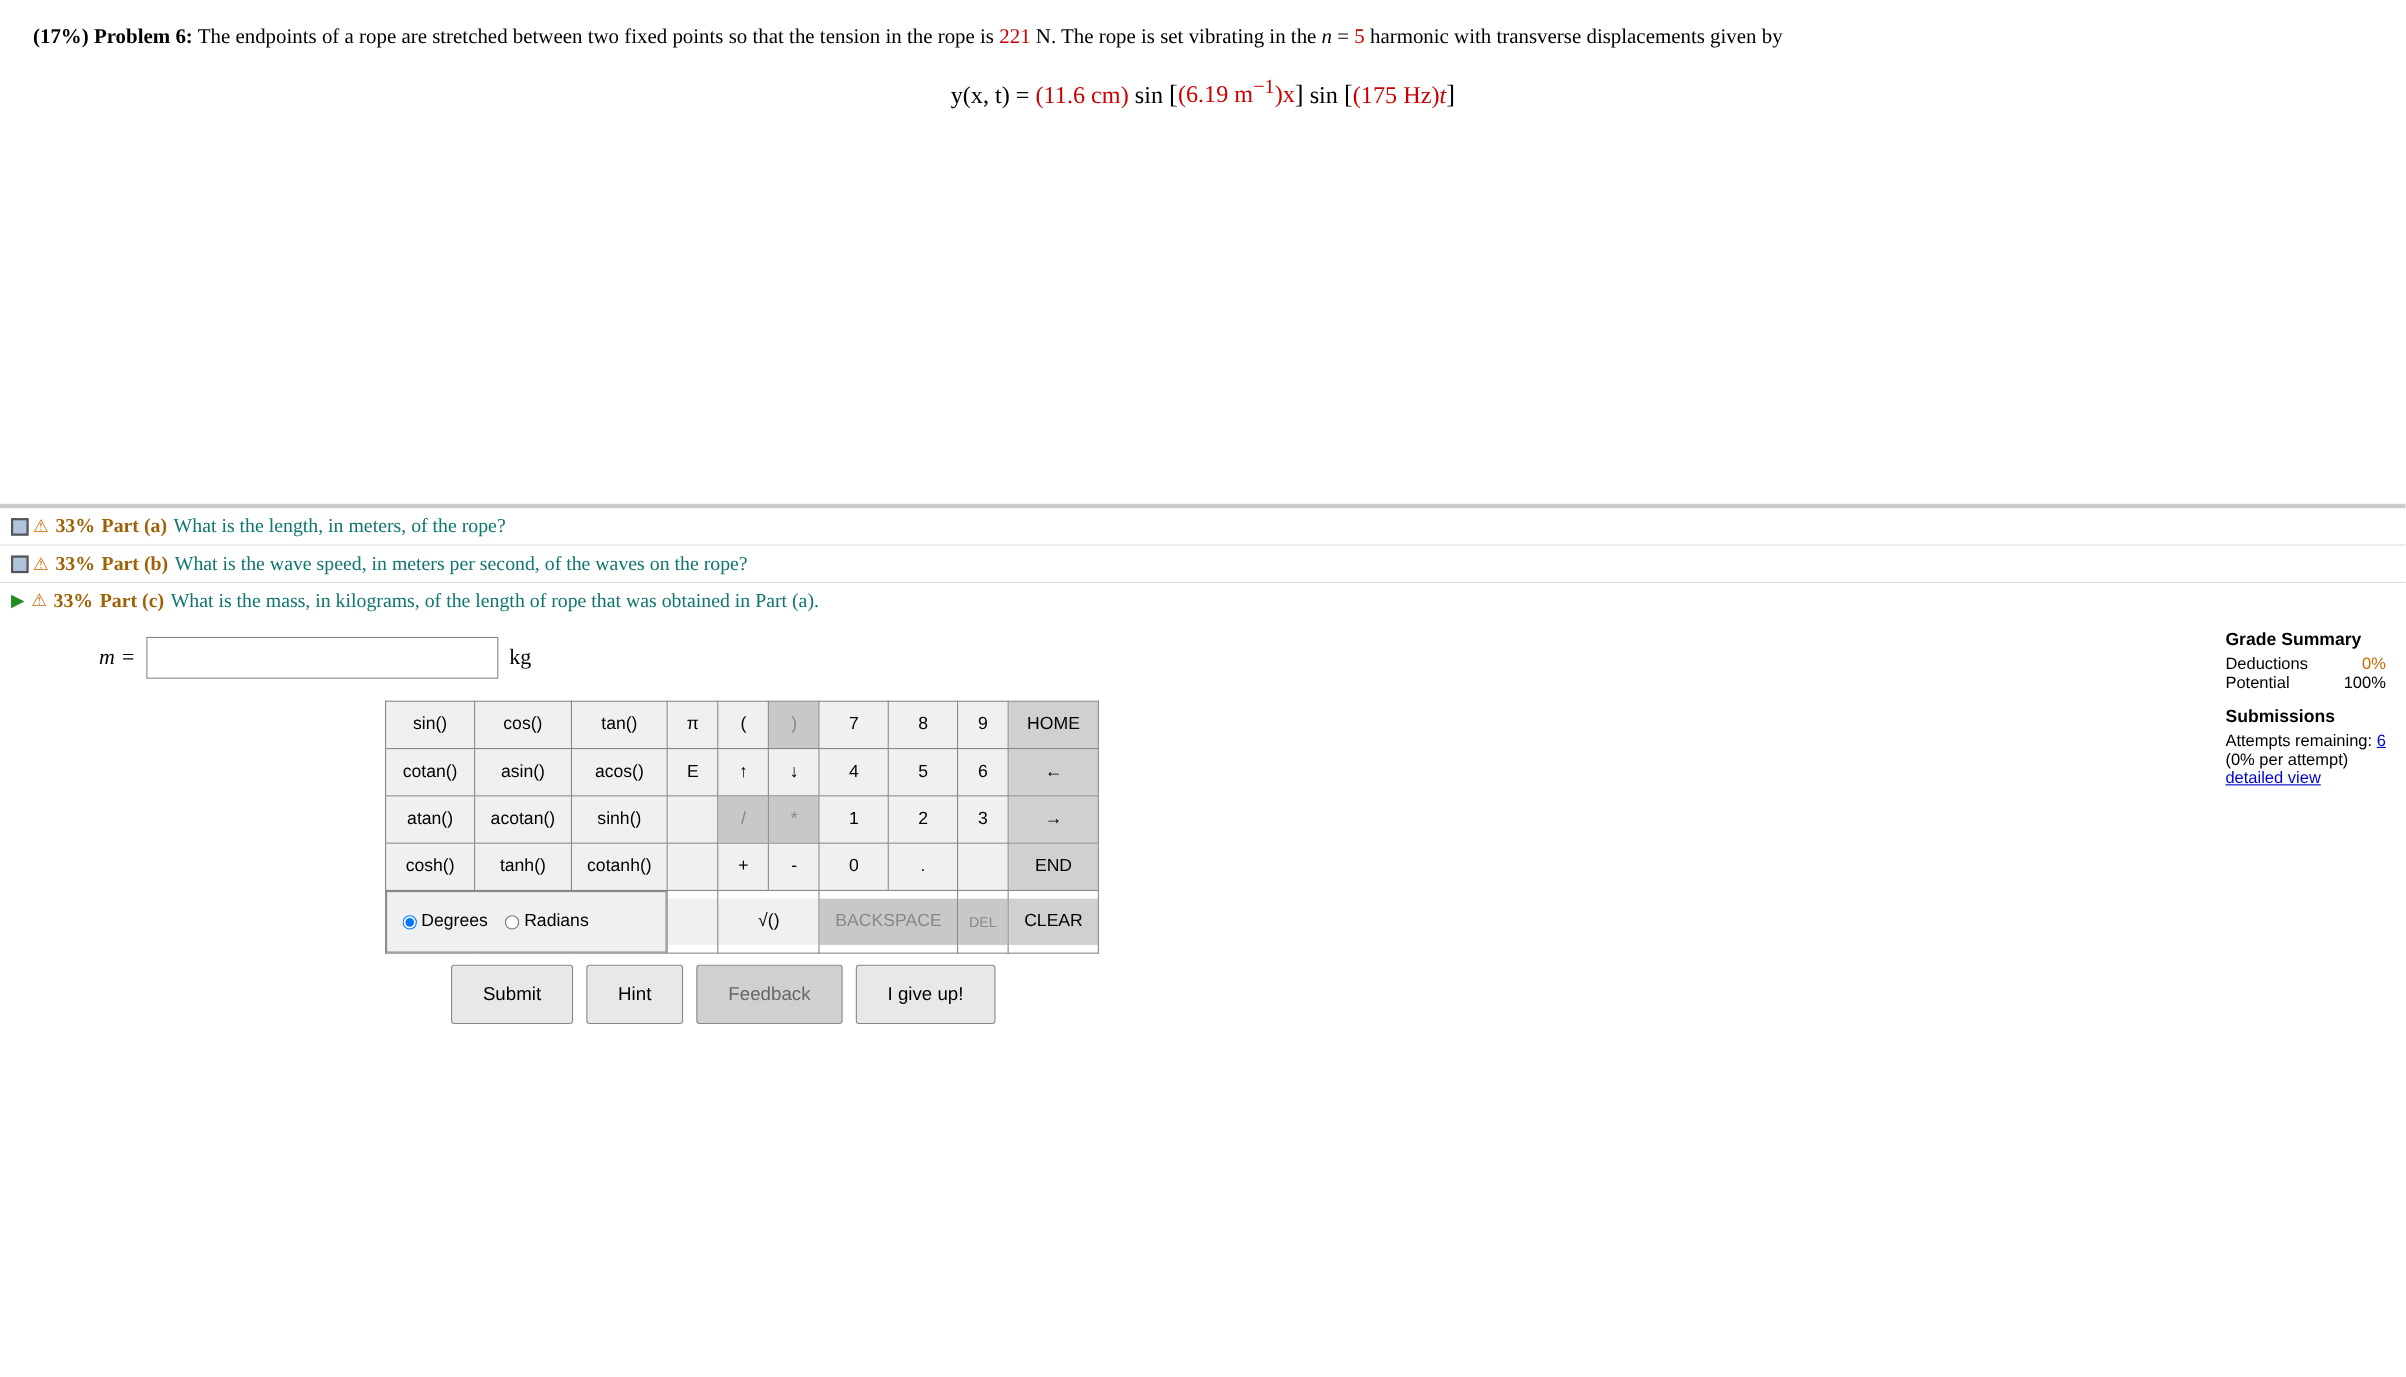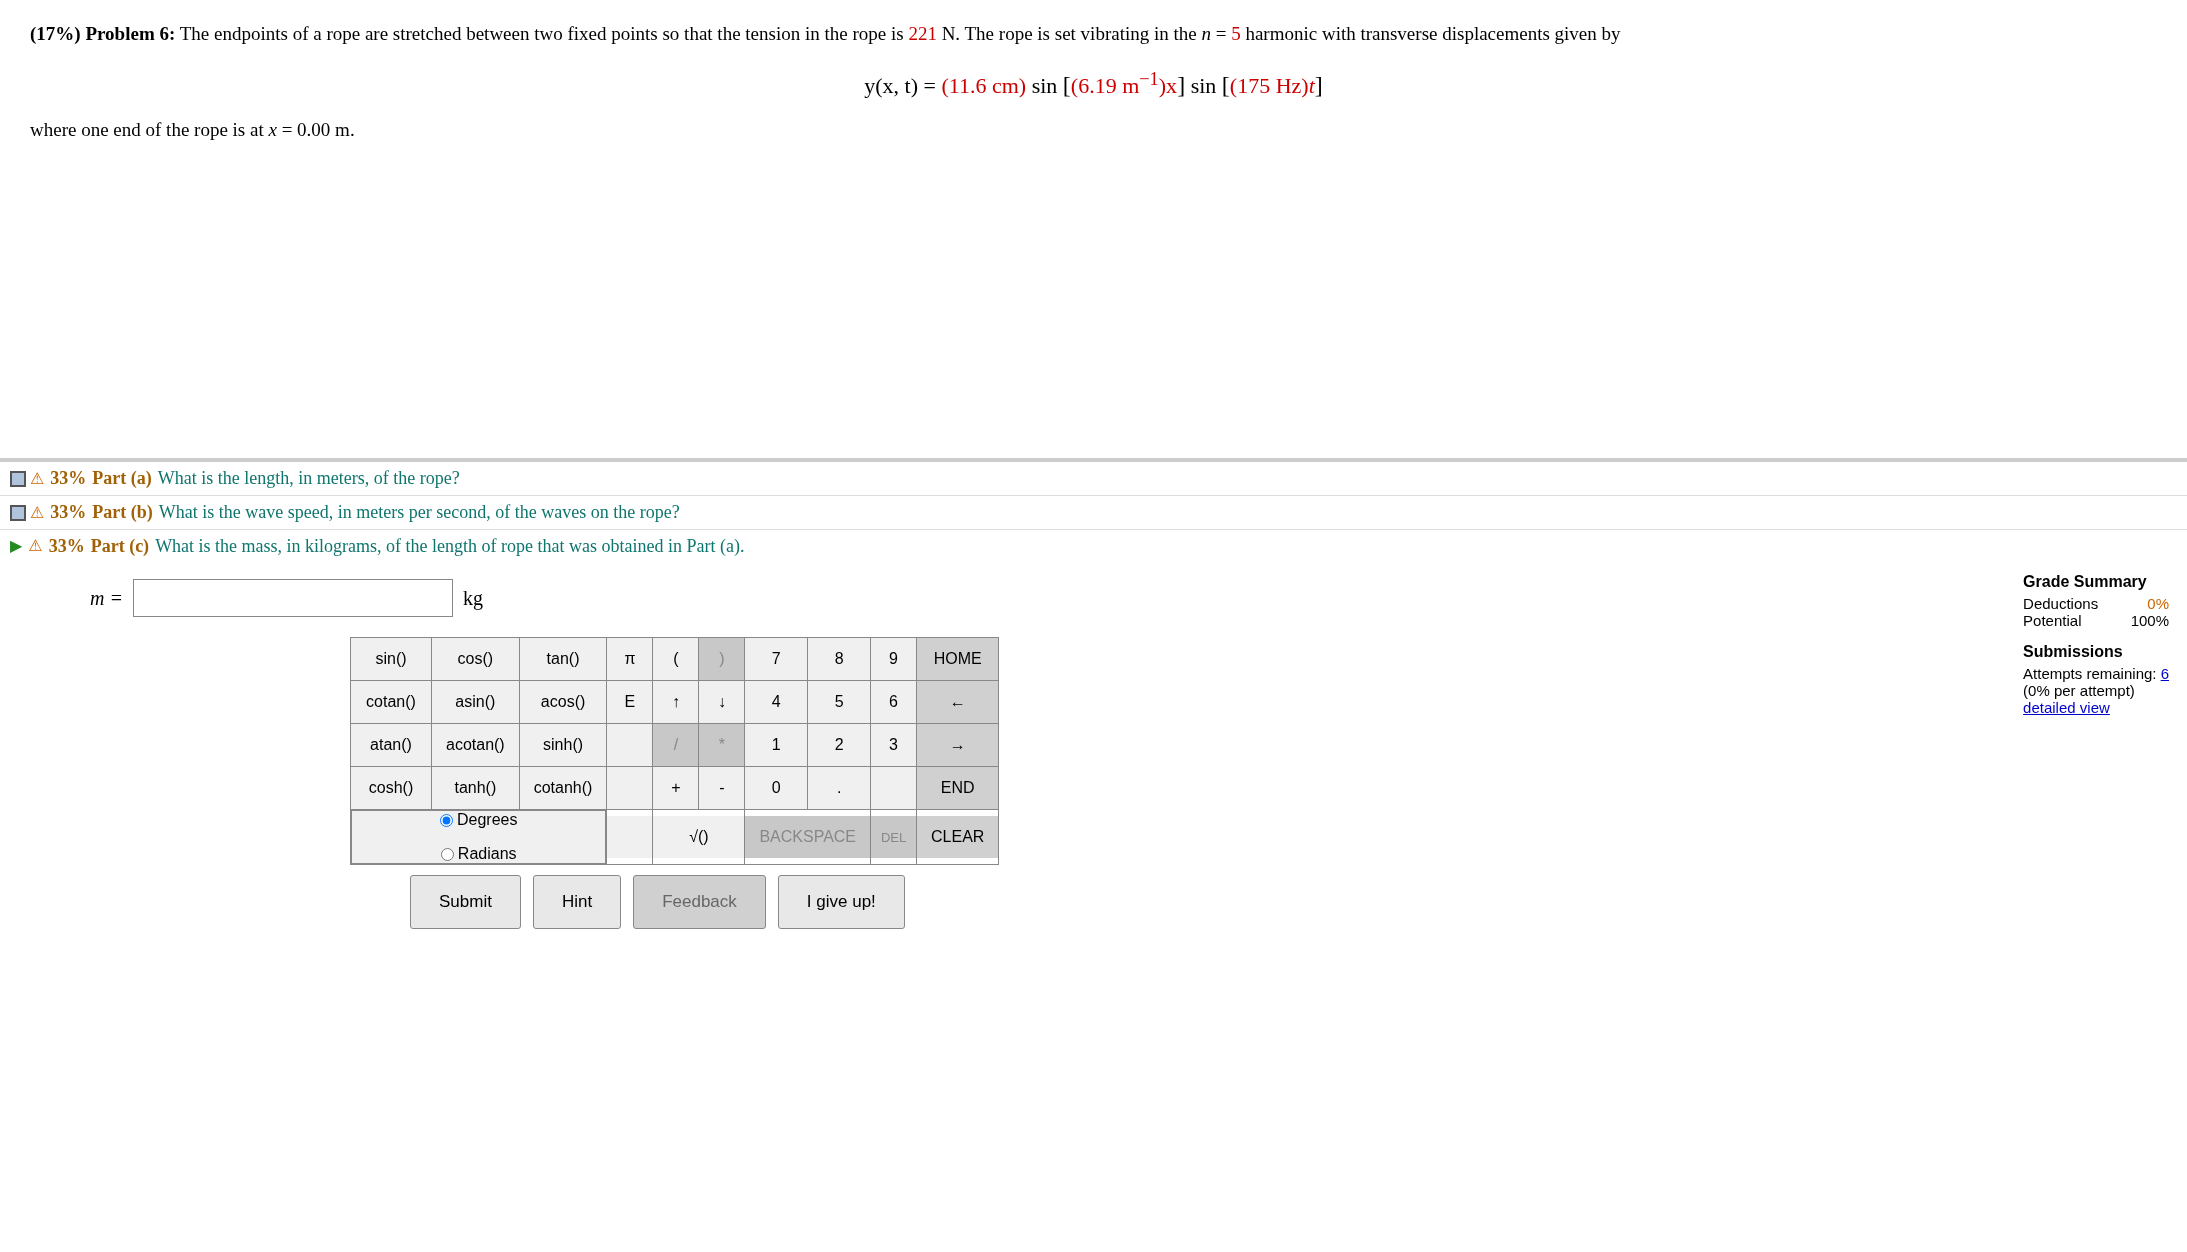--- a/index.html
+++ b/index.html
@@ -129,24 +129,23 @@
       padding: 8px 8px;
     }
     .calc-btn-gray {
       background: #c8c8c8;
       color: #888;
     }
     .degree-row {
       display: flex;
       align-items: center;
       gap: 16px;
-      padding: 0 14px;
+      padding: 18px 14px;
       background: #f0f0f0;
       border: 1px solid #888;
-      flex-direction: column;
     }
     .radio-label {
       font-size: 16px;
       font-family: Arial, sans-serif;
       display: flex;
       align-items: center;
       gap: 4px;
     }
     
     .action-buttons {
@@ -218,23 +217,20 @@
 <div class="problem-area">
   <p class="problem-title">
     <strong><span>(17%)  Problem 6:</span></strong>
     <span>The endpoints of a rope are stretched between two fixed points so that the tension in the rope is </span><span class="highlight-red">221</span><span> N. The rope is set vibrating in the </span><em><span>n</span></em><span> = </span><span class="highlight-red">5</span><span> harmonic with transverse displacements given by</span>
   </p>
 
   <div class="formula-container">
     <span>y(x, t) = </span><span class="highlight-red">(11.6 cm)</span><span> sin </span><span style="font-size:24px;">[</span><span class="highlight-red">(6.19 m<sup>−1</sup>)x</span><span style="font-size:24px;">]</span><span> sin </span><span style="font-size:24px;">[</span><span class="highlight-red">(175 Hz)<em>t</em></span><span style="font-size:24px;">]</span>
   </div>
 
-  <p class="where-text">
-    where one end of the rope is at <em>x</em> = 0.00 m.
-  </p>
 </div>
 
 <div class="parts-section">
 
   <div class="part-row">
     <span class="checkbox-icon"></span>
     <span style="width:4px;display:inline-block;"></span>
     <span class="triangle-icon">⚠</span>
     <span style="width:6px;display:inline-block;"></span>
     <span class="part-label">33%</span>

